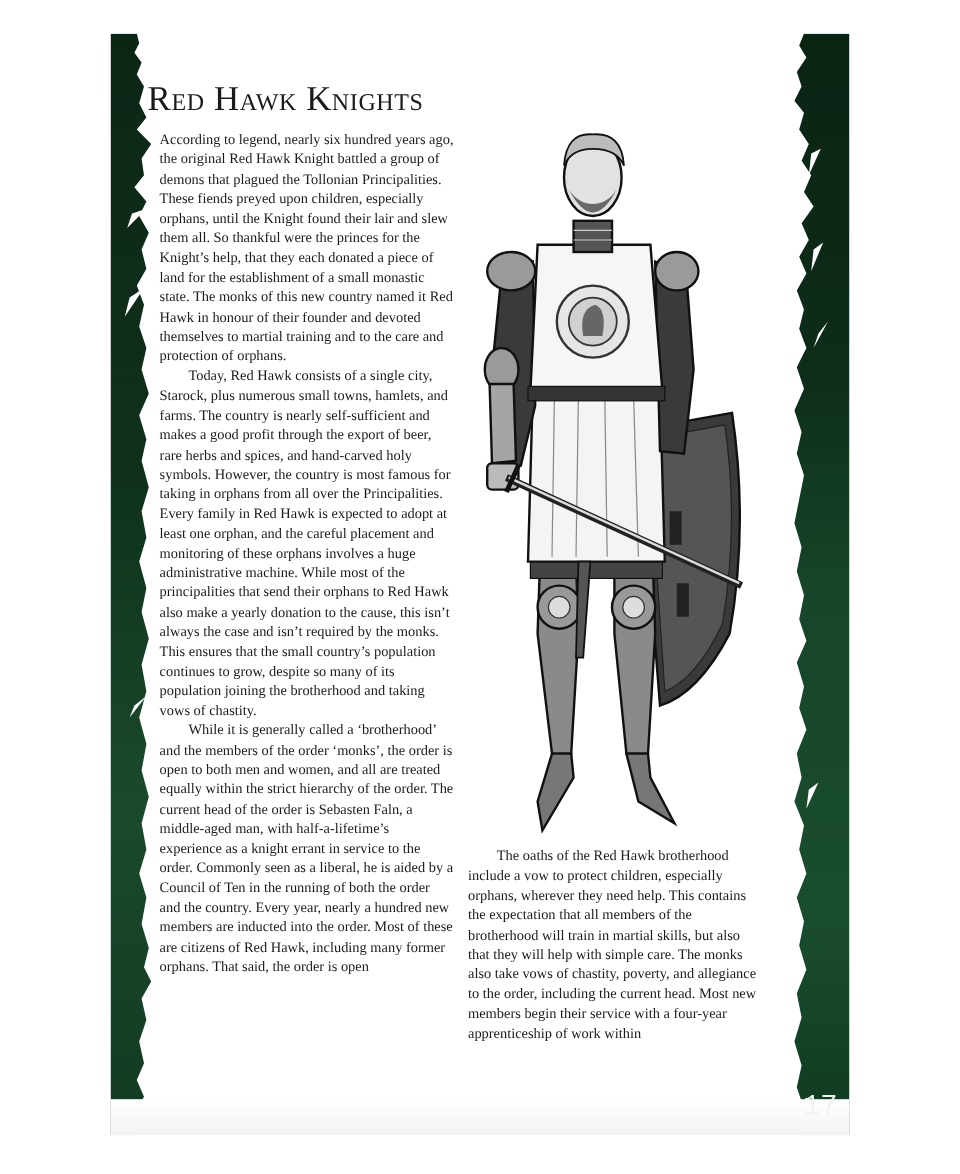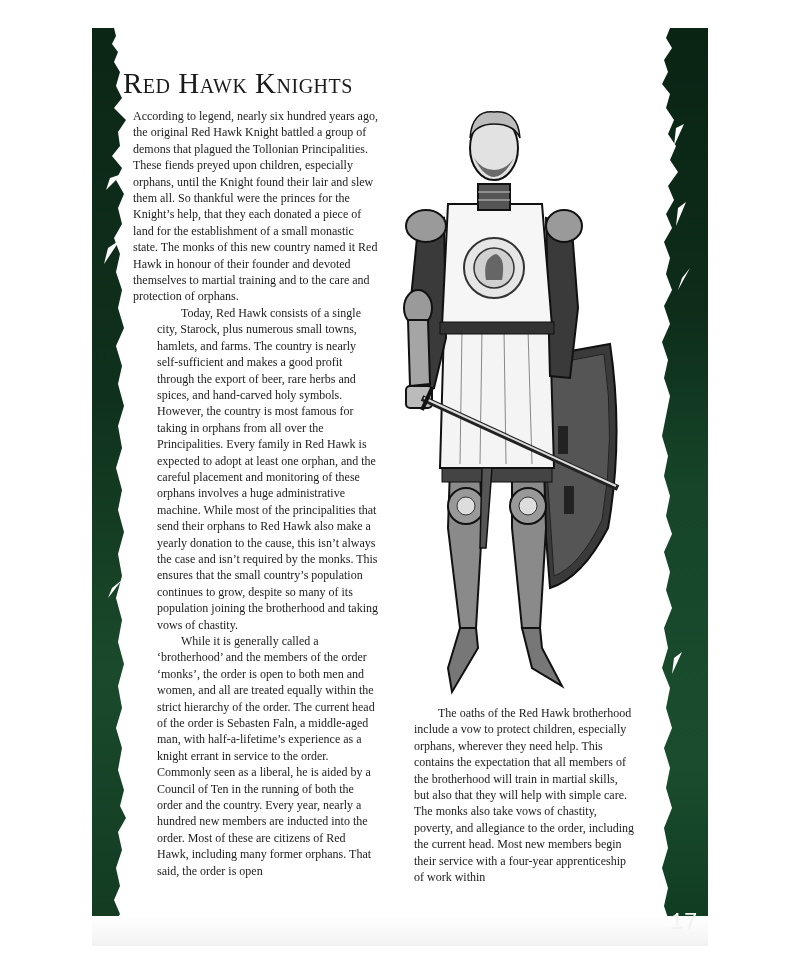--- a/index.html
+++ b/index.html
@@ -6,21 +6,21 @@
   body { width:800px; height:978px; position:relative; overflow:hidden; font-family:"Liberation Serif","DejaVu Serif",serif; }
   .page { position:absolute; left:92px; top:28px; width:616px; height:918px; background:#ffffff; overflow:hidden; }
   .border-left, .border-right { position:absolute; top:0; height:918px; }
   .border-left { left:0; width:40px; }
   .border-right { right:0; width:52px; }
   .title { position:absolute; left:0; width:100%; top:40px; text-align:left; font-family:"Liberation Serif","DejaVu Serif",serif; font-size:29px; letter-spacing:0.5px; color:#1a1a1a; font-variant:small-caps; line-height:30px;margin-left:31px; }
   .col { position:absolute; font-size:12px; line-height:16.4px; color:#1b1b1b; text-align:left; }
   .col-left { left:41px; top:80px; width:245px; }
   .col-right { left:298px; top:677px; width:245px; }
   .col p { margin:0; }
-  .col p.indent { text-indent:24px;margin-left:24px; }
+  .col p.indent { text-indent:24px; }
   .illustration { position:absolute; left:290px; top:80px; width:250px; height:590px; }
   .page-num { position:absolute; right:10px; bottom:10px; color:#f2f2f2; font-size:24px; font-family:Liberation Mono, monospace; }
   .bottom-fade { position:absolute; left:0; right:0; bottom:0; height:30px; background:linear-gradient(#ffffff, #f2f2f2); }
 </style>
 </head>
 <body>
 
 <div class="page">
 
   <svg class="border-left" viewBox="0 0 40 918" preserveAspectRatio="none">

